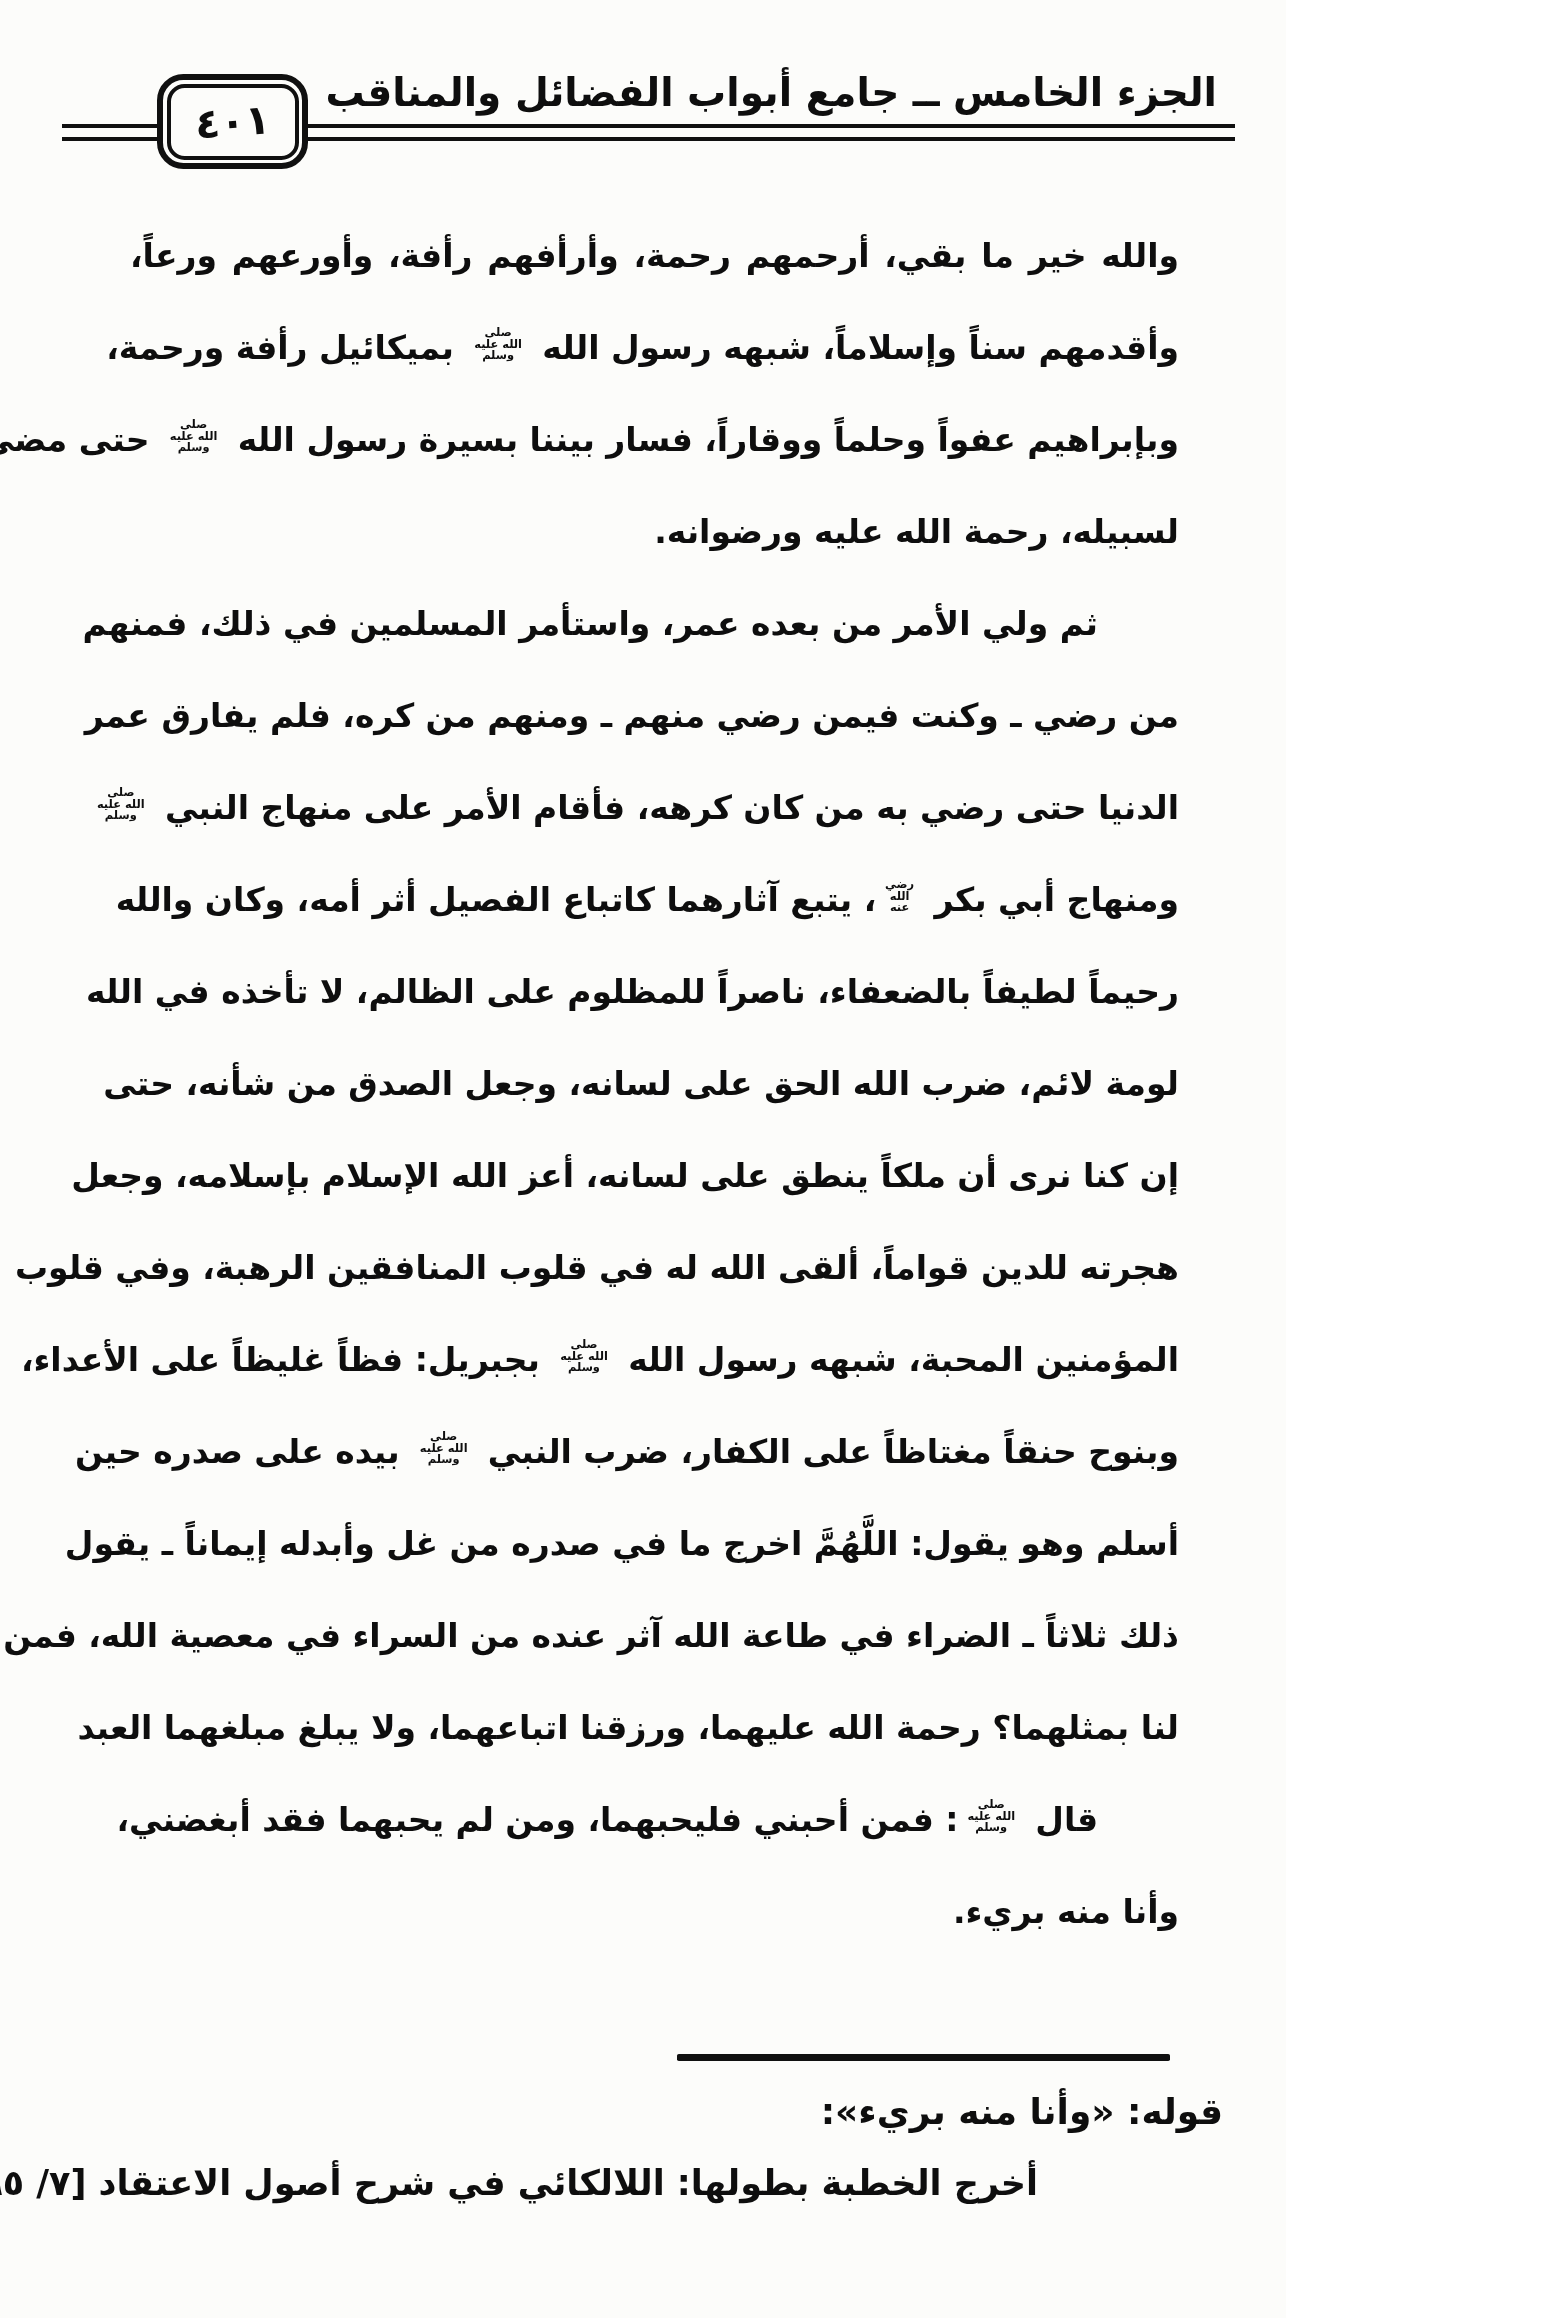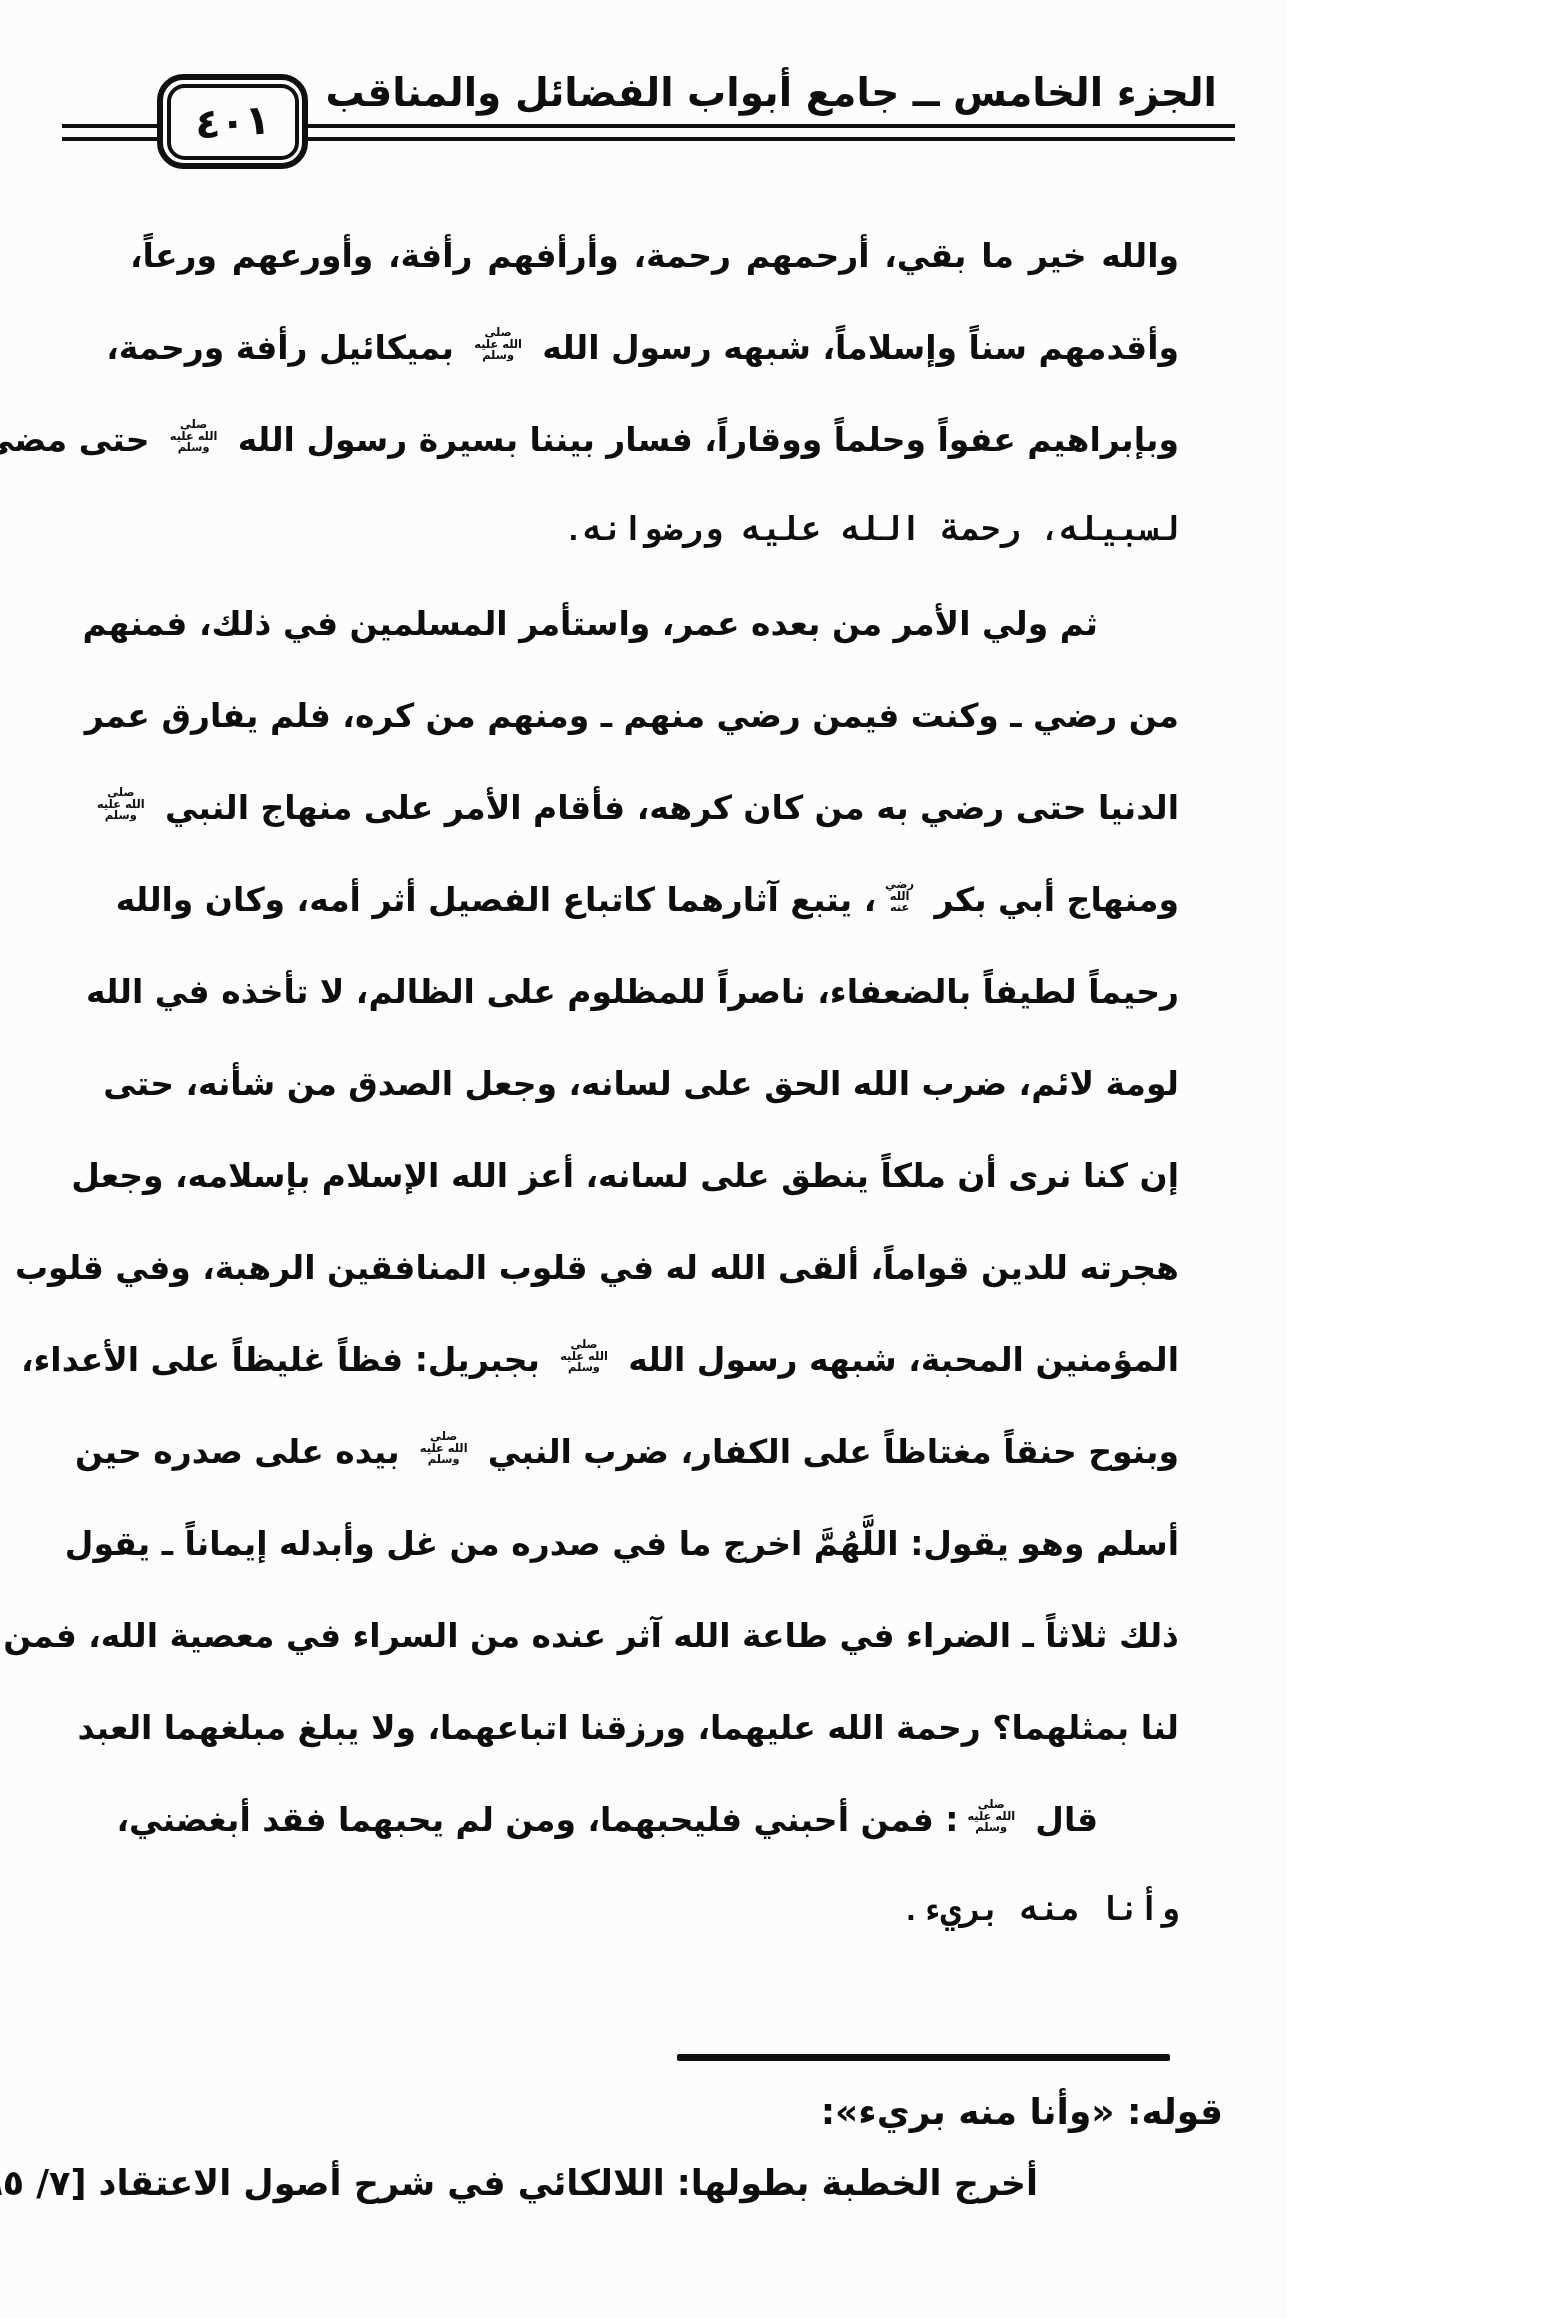--- a/index.html
+++ b/index.html
@@ -38,21 +38,21 @@
   
   .body{
     position:absolute;top:210px;right:107px;left:86px;margin-left:44px;
   }
   .body-line{
     height:92px;line-height:92px;
     font-size:33px;font-weight:bold;
     text-align:justify;text-align-last:justify;
     white-space:nowrap;
   }
-  .body-line.last{text-align:left;text-align-last:right;font-family:Liberation Mono, monospace;}
+  .body-line.last{text-align:left;text-align-last:right;}
   .body-line.indent{padding-right:81px;}
   .honorific{
     display:inline-block;vertical-align:middle;
     margin:0 7px;padding:0 1.8px;
     font-size:11.4px;line-height:11.4px;font-weight:bold;
     text-align:center;text-align-last:center;
     white-space:nowrap;transform:translateY(-5.3px);
   }
   .honorific div{height:11.4px;}
   

